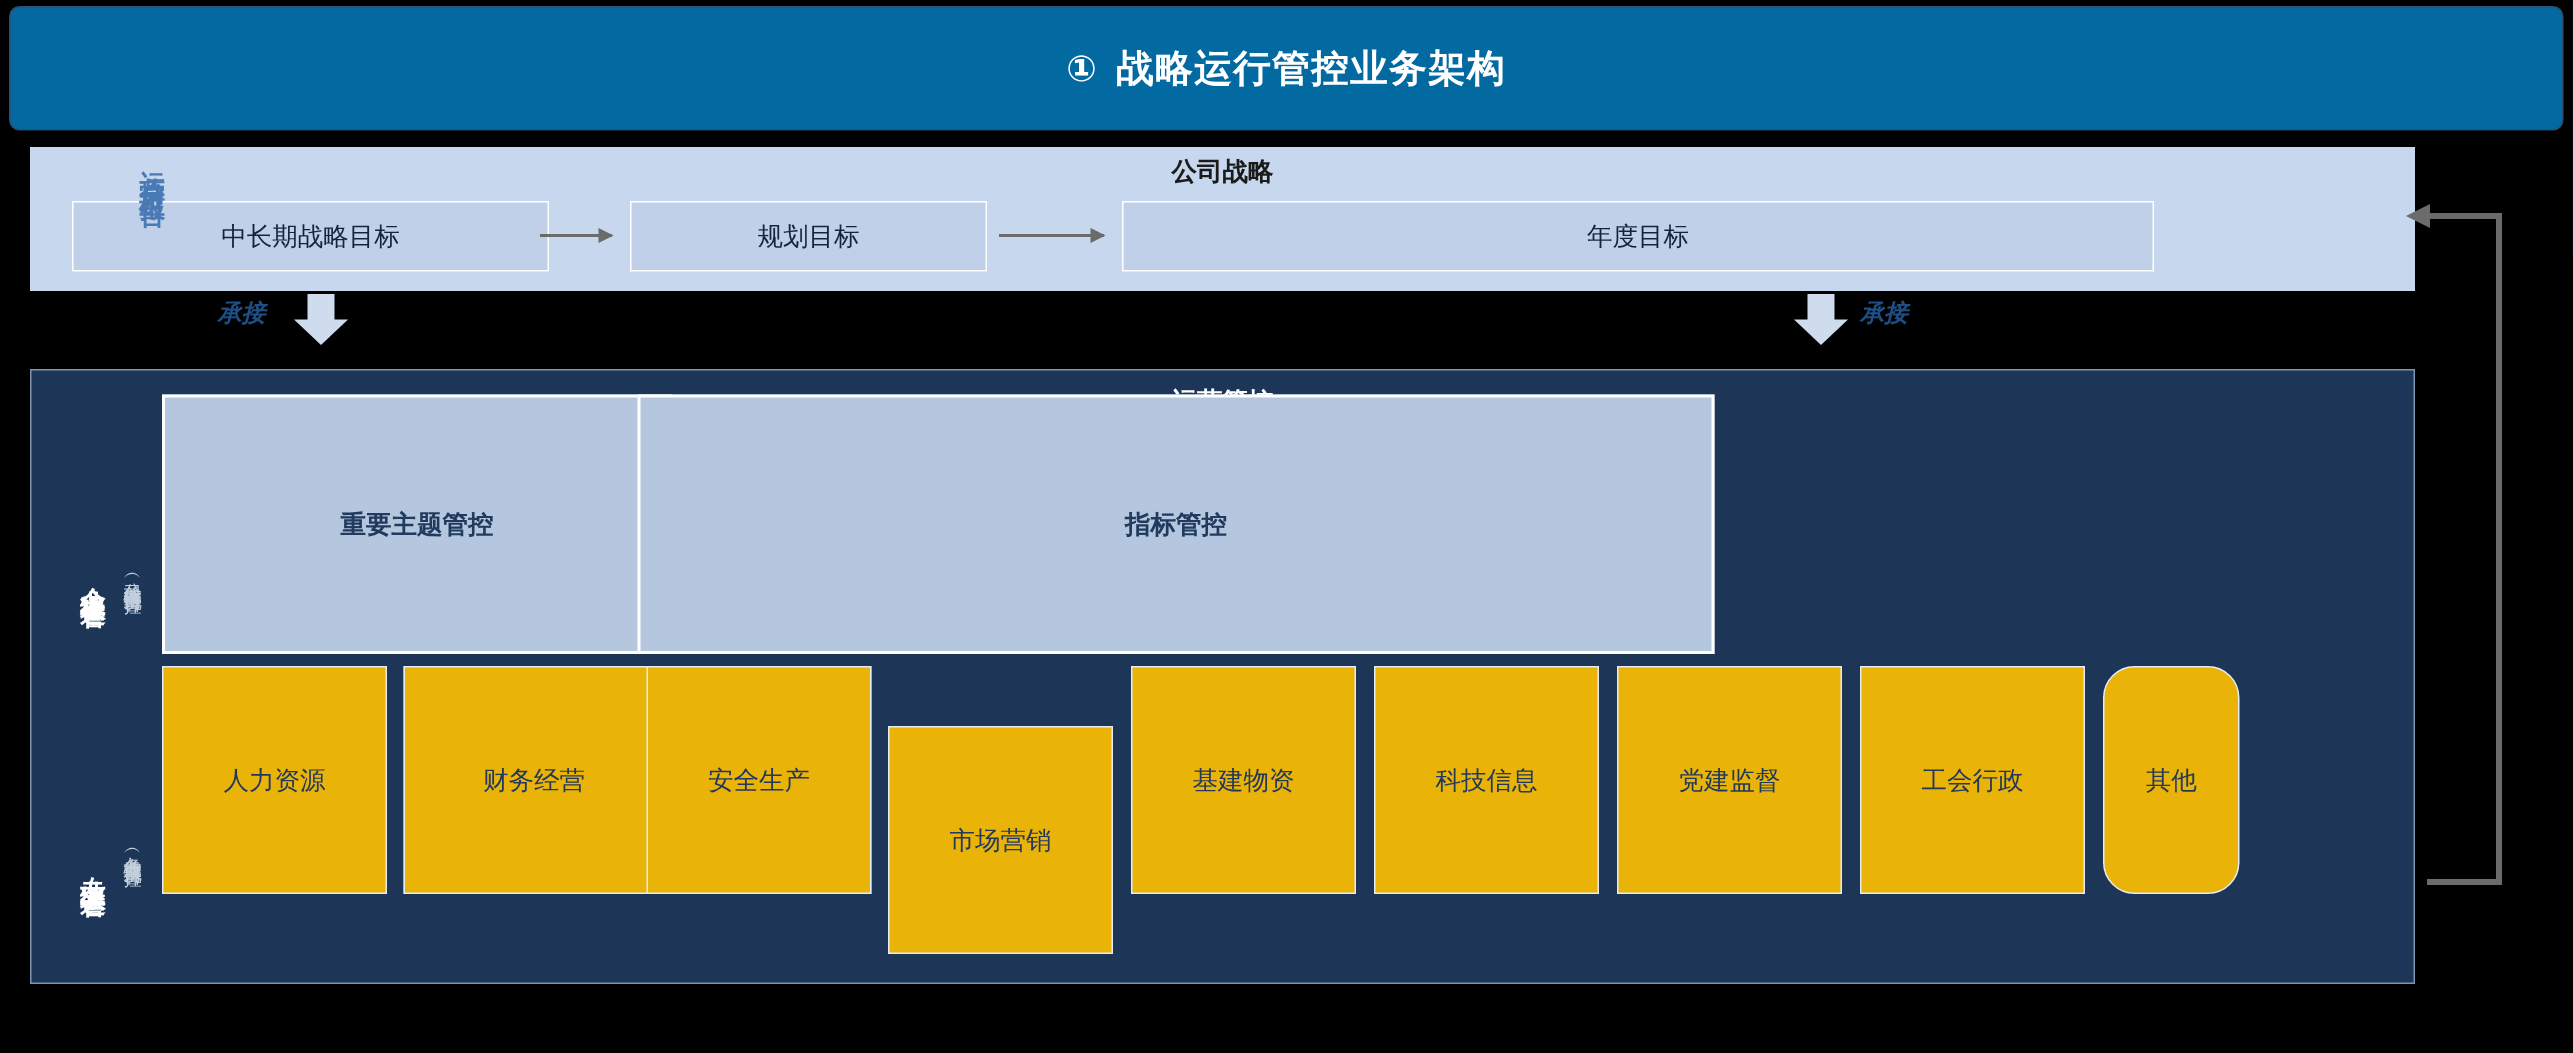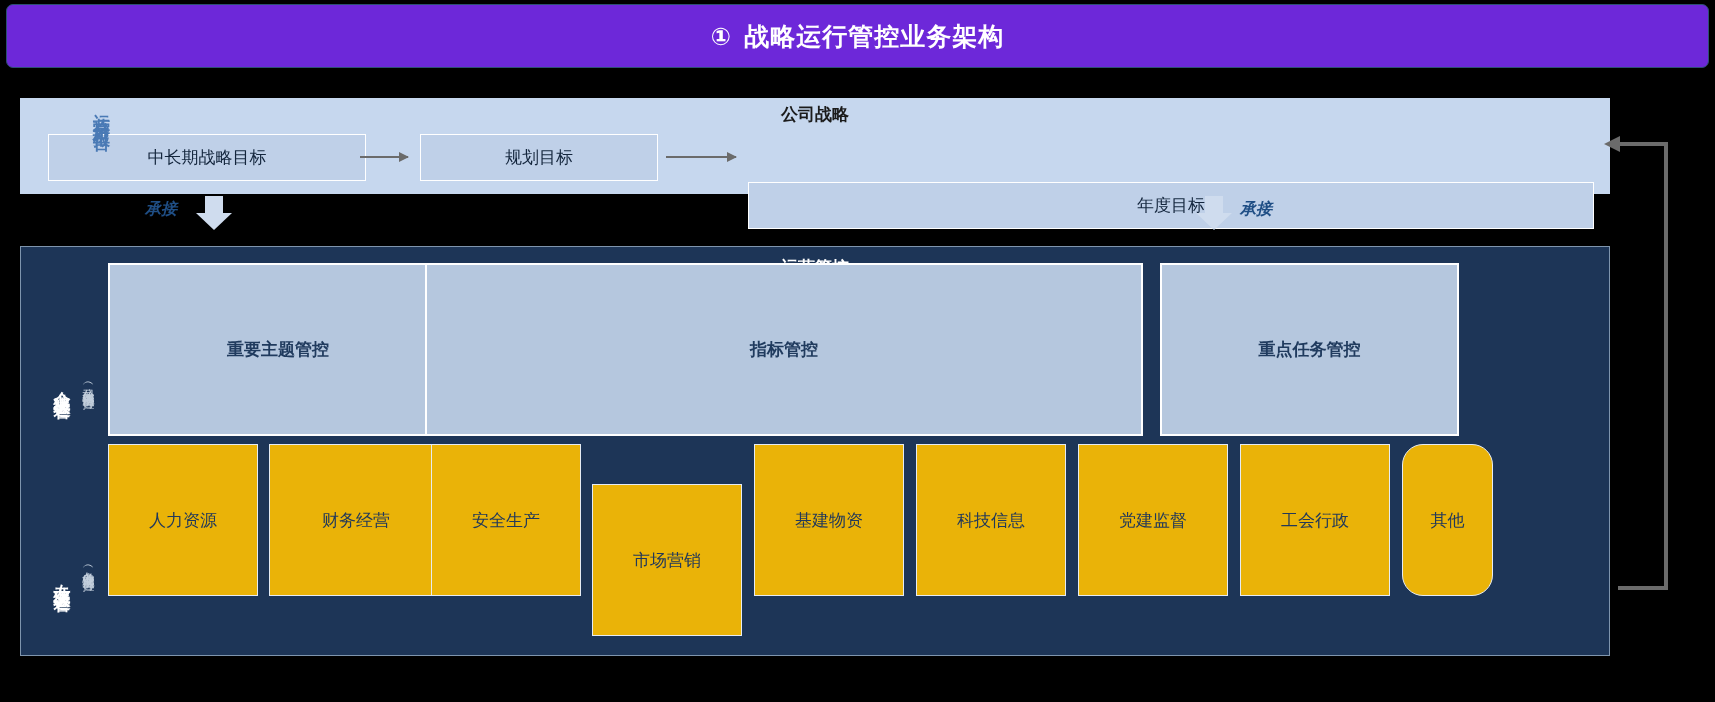--- a/index.html
+++ b/index.html
@@ -9,22 +9,22 @@
     font-family: "Liberation Sans", "DejaVu Sans", sans-serif;
     overflow: hidden;
   }
 
   #root { position: relative; width: 1715px; height: 702px; background:#000; }
 
   
   .header {
     position: absolute;
     left: 6px; top: 4px;
-    width: 1703px; height: 64px;
-    background: #6d28d9;
+    width: 1703px; height: 83px;
+    background: #0369a1;
     border: 1px solid #2d4f74;
     border-radius: 7px;
     display: flex; align-items: center; justify-content: center;
   }
   .header-title {
     color: #ffffff;
     font-size: 25px;
     font-weight: bold;
     letter-spacing: 1px;
     white-space: nowrap;
@@ -47,21 +47,21 @@
   .strat-box {
     position: absolute;
     top: 36px; height: 47px;
     background: #bfd0e8;
     border: 1px solid #ffffff;
     display: flex; align-items: center; justify-content: center;
     color: #13253c; font-size: 17px;
   }
   #strat-0 { left: 28px;  width: 318px; }
   #strat-1 { left: 400px; width: 238px; }
-  #strat-2 { left: 728px; width: 846px; margin-top: 48px; }
+  #strat-2 { left: 728px; width: 688px; }
 
   .strat-arrow {
     position: absolute; top: 58px; height: 2px;
     background: #6b6b6b;
   }
   .strat-arrow::after {
     content: ""; position: absolute; right: -1px; top: -4px;
     border-left: 10px solid #6b6b6b;
     border-top: 5px solid transparent;
     border-bottom: 5px solid transparent;
@@ -201,21 +201,20 @@
   <div class="ops">
     <div class="ops-title">运营管控</div>
 
     <div class="vlabel main" id="v-ent-main">企业级运管</div>
     <div class="vlabel sub" id="v-ent-sub">（公司总体运营情况管控）</div>
     <div class="vlabel main" id="v-pro-main">专业级运管</div>
     <div class="vlabel sub" id="v-pro-sub">（各专业管理情况管控）</div>
 
     <div class="tier1-box" id="t1-0">重要主题管控</div>
     <div class="tier1-box" id="t1-1">指标管控</div>
-    <div class="tier1-box" id="t1-2">重点任务管控</div>
 
     <div id="tier2-row">
         <div class="tier2-box" style="left: 87px; width: 150px;">人力资源</div>
         <div class="tier2-box" style="left: 248px; width: 174px;">财务经营</div>
         <div class="tier2-box" style="left: 410px; width: 150px;">安全生产</div>
         <div class="tier2-box" style="left: 571px; width: 150px; margin-top: 40px;">市场营销</div>
         <div class="tier2-box" style="left: 733px; width: 150px;">基建物资</div>
         <div class="tier2-box" style="left: 895px; width: 150px;">科技信息</div>
         <div class="tier2-box" style="left: 1057px; width: 150px;">党建监督</div>
         <div class="tier2-box" style="left: 1219px; width: 150px;">工会行政</div>

